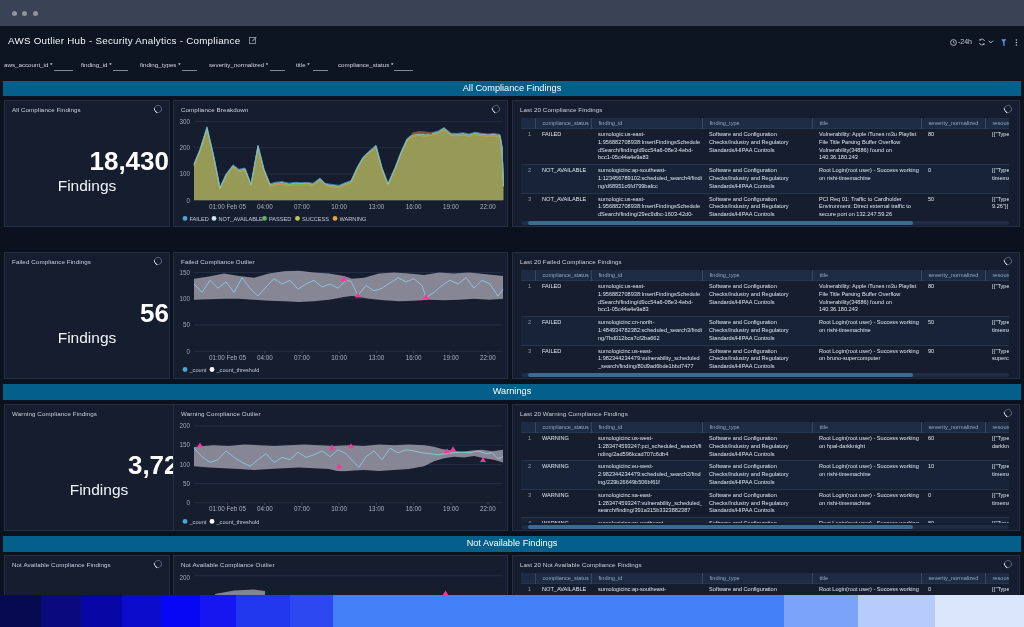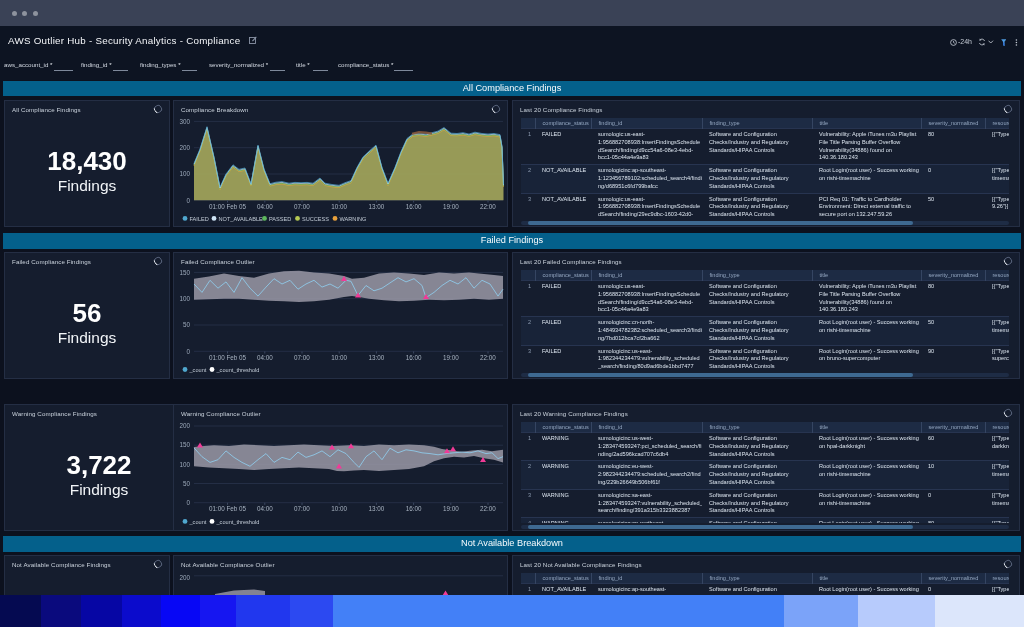--- a/index.html
+++ b/index.html
@@ -12,21 +12,21 @@
 .apptitle{position:absolute;left:8px;top:8.5px;font-size:9.8px;color:#F4F6F9;letter-spacing:0.25px;}
 .filterbar{position:absolute;left:0;top:53px;width:1024px;height:27px;background:#0D1422;filter:grayscale(1%);}
 .ffield{position:absolute;top:8px;font-size:6.2px;color:#D3D9E2;}
 .fline{position:absolute;top:17px;height:1px;background:#7E899B;}
 .secbar{position:absolute;left:3px;width:1018px;height:15.5px;background:#02608D;
  color:#FAFCFD;font-size:9.2px;text-align:center;line-height:15.5px;filter:grayscale(1%);}
 .panel{position:absolute;background:#151D2E;border:1px solid #242E44;box-sizing:border-box;}
 .ptitle{position:absolute;left:7px;top:5px;font-size:6.2px;color:#CBD3DD;white-space:nowrap;letter-spacing:0.1px;}
 .spin{position:absolute;right:7px;top:3.5px;width:6px;height:6px;border-radius:50%;
  border:1.3px solid #57627A;border-left-color:#ECF0F6;transform:rotate(-35deg);}
-.bignum{position:absolute;left:0;width:100%;text-align:center;color:#FFFFFF;font-weight:bold;font-size:26px;}
+.bignum{position:absolute;left:0;width:100%;text-align:right;color:#FFFFFF;font-weight:bold;font-size:26px;}
 .bigsub{position:absolute;left:0;width:100%;text-align:center;color:#F2F5F8;font-size:15.5px;}
 table.dt{border-collapse:collapse;table-layout:fixed;width:488px;font-size:5.6px;color:#DCE5EF;}
 table.dt td,table.dt th{padding:2px 0 2px 7px;vertical-align:top;text-align:left;line-height:7.8px;
  overflow:hidden;white-space:nowrap;font-weight:normal;}
 table.dt th{background:#1D2B44;color:#93A6C0;height:6px;line-height:6px;padding-top:2px;padding-bottom:2px;white-space:nowrap;}
 table.dt th+th{border-left:1px solid #354562;}
 table.dt tr.r td{border-top:1px solid #273450;}
 table.dt tr.even td{background:#182338;}
 td.num,th.num{padding-left:3px;color:#8C9BB0;}
 .tblwrap{position:absolute;left:8px;top:17px;width:488px;overflow:hidden;}
@@ -193,21 +193,20 @@
               <td>[{"Type<br>9.26"}]</td>
             </tr>
 </tbody>
         </table>
       </div>
   <div class="sbar" style="top:120px;">
         <div class="sthumb"></div>
       </div>
 </div>
 
-<div class="secbar" style="top:233px;">Failed Findings</div>
 <div class="panel" style="left:4px;top:252px;width:166px;height:127px;">
   <div class="ptitle">Failed Compliance Findings</div>
       <div class="spin"></div>
   <div class="bignum" style="top:44.5px;">56</div>
   <div class="bigsub" style="top:75.5px;">Findings</div>
 </div>
 <div class="panel" style="left:173px;top:252px;width:335px;height:127px;">
   <div class="ptitle">Failed Compliance Outlier</div>
   <svg width="333" height="125" viewBox="0 0 333 125" style="position:absolute;left:0;top:0;">
     <line x1="20" y1="98.3" x2="329" y2="98.3" stroke="#242E45" stroke-width="1"></line>
@@ -297,20 +296,21 @@
               <td>[{"Type<br>superc</td>
             </tr>
 </tbody>
         </table>
       </div>
   <div class="sbar" style="top:120px;">
         <div class="sthumb"></div>
       </div>
 </div>
 
+<div class="secbar" style="top:384px;">Warnings</div>
 <div class="panel" style="left:4px;top:404px;width:190px;height:127px;">
   <div class="ptitle">Warning Compliance Findings</div>
       <div class="spin"></div>
   <div class="bignum" style="top:44.5px;">3,722</div>
   <div class="bigsub" style="top:75.5px;">Findings</div>
 </div>
 <div class="panel" style="left:173px;top:404px;width:335px;height:127px;">
   <div class="ptitle">Warning Compliance Outlier</div>
   <svg width="333" height="125" viewBox="0 0 333 125" style="position:absolute;left:0;top:0;">
     <line x1="20" y1="97.7" x2="329" y2="97.7" stroke="#242E45" stroke-width="1"></line>
@@ -415,21 +415,21 @@
               <td>[{"Type</td>
             </tr>
 </tbody>
         </table>
       </div>
   <div class="sbar" style="top:120px;">
         <div class="sthumb"></div>
       </div>
 </div>
 
-<div class="secbar" style="top:536px;">Not Available Breakdown</div>
+<div class="secbar" style="top:536px;">Not Available Findings</div>
 <div class="panel" style="left:4px;top:555px;width:166px;height:72px;">
   <div class="ptitle">Not Available Compliance Findings</div>
       <div class="spin"></div>
 </div>
 <div class="panel" style="left:173px;top:555px;width:335px;height:72px;">
   <div class="ptitle">Not Available Compliance Outlier</div>
   <svg width="333" height="70" viewBox="0 0 333 70" style="position:absolute;left:0;top:0;">
     <text x="16" y="24" font-size="6.3" fill="#9BA8B9" text-anchor="end">200</text>
     <line x1="20" y1="19.8" x2="329" y2="19.8" stroke="#242E45" stroke-width="1"></line>
     <path d="M41 38 L60 34.5 L80 33.5 L91 35 L91 40 L41 40 Z" fill="#9695A3" opacity="0.85"></path>

